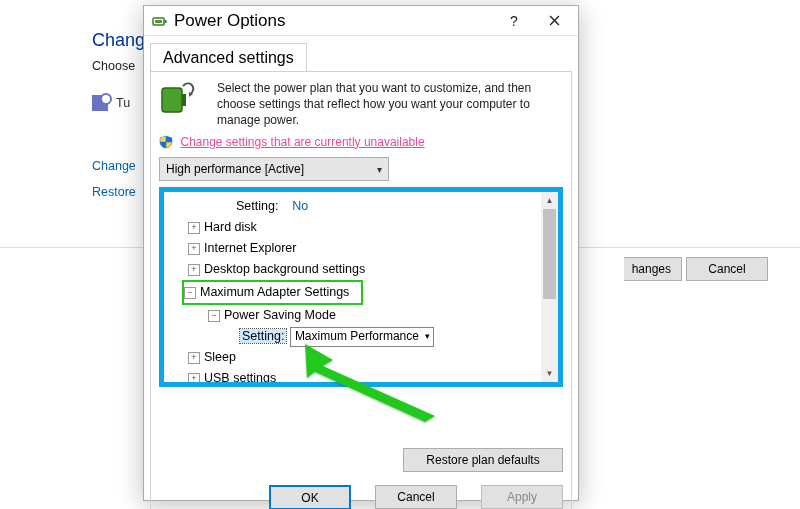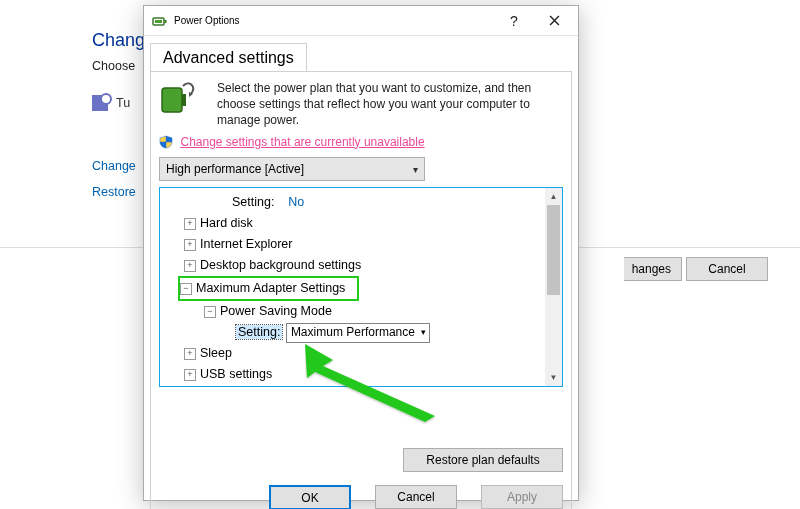--- a/index.html
+++ b/index.html
@@ -14,34 +14,34 @@
     .bg a { color:#0063b1; text-decoration:none; display:block; margin-bottom:12px; }
     .sep { position:absolute; left:0; right:0; top:247px; border-top:1px solid #ddd; }
     .bgbuttons { position:absolute; right:32px; top:257px; display:flex; gap:4px; }
     .btn { min-width:82px; height:24px; border:1px solid #adadad; background:#e1e1e1; font-size:12px; display:inline-flex; align-items:center; justify-content:center; padding:0 10px; }
     .btn.disabled { color:#888; border-color:#bbb; }
     .btn.primary { border:2px solid #0078d7; background:#e1e1e1; height:25px; }
     
     .dialog { position:absolute; left:143px; top:5px; width:436px; height:496px; background:#fff; border:1px solid #aaa; box-shadow:0 4px 24px rgba(0,0,0,.25); }
     .titlebar { height:30px; display:flex; align-items:center; padding:0 4px 0 8px; border-bottom:1px solid #e4e4e4; }
     .title-icon { width:16px; height:16px; margin-right:6px; display:inline-flex; align-items:center; justify-content:center; }
-    .title-text { flex:1; font-size:10px; }
+    .title-text { flex:1; font-size:17px; }
     .title-ctrl { width:40px; height:30px; display:flex; align-items:center; justify-content:center; font-size:13px; color:#222; cursor:default; }
     .title-ctrl.help { font-size:14px; }
     .tab-strip { padding:6px 6px 0 6px; }
     .tab { display:inline-block; padding:5px 12px 4px; font-size:16px; background:#fff; border:1px solid #d0d0d0; border-bottom:1px solid #fff; position:relative; top:1px; }
     .tabbody { margin:0 6px 6px 6px; border:1px solid #d0d0d0; padding:8px; height:448px; position:relative; }
     .intro { display:flex; gap:22px; margin-bottom:6px; }
     .intro-icon { width:36px; height:36px; flex:0 0 36px; }
     .intro-text { font-size:12px; color:#222; line-height:1.35; }
     .shield { width:14px; height:14px; display:inline-block; vertical-align:middle; margin-right:4px; }
     .admlink { color:#ec4899; text-decoration:underline; font-size:12px; }
-    .plan-sel { margin:8px 0 6px 0; width:266px; height:24px; border:1px solid #adadad; background:#e6e6e6; display:flex; align-items:center; padding:0 6px; font-size:12px; justify-content:space-between;text-align:center; }
+    .plan-sel { margin:8px 0 6px 0; width:230px; height:24px; border:1px solid #adadad; background:#e6e6e6; display:flex; align-items:center; padding:0 6px; font-size:12px; justify-content:space-between;text-align:center; }
     .chev { font-size:10px; color:#333; }
-    .tree-wrap { border:1px solid #0ea5e9; height:200px; position:relative; overflow:hidden; background:#fff; }
+    .tree-wrap { border:5px solid #0ea5e9; height:200px; position:relative; overflow:hidden; background:#fff; }
     .scrollbar { position:absolute; right:0; top:0; bottom:0; width:17px; background:#f0f0f0; }
     .sb-btn { height:17px; background:#f0f0f0; display:flex; align-items:center; justify-content:center; font-size:8px; color:#555; }
     .sb-thumb { position:absolute; right:2px; top:17px; width:13px; height:90px; background:#c2c2c2; }
     .tree { padding:4px 2px 4px 2px; font-size:12.5px; line-height:21px; }
     .node { white-space:nowrap; }
     .ind0 { padding-left:70px; }
     .ind1 { padding-left:22px; }
     .ind2 { padding-left:42px; }
     .ind3 { padding-left:74px; }
     .exp { display:inline-flex; width:12px; height:12px; border:1px solid #999; align-items:center; justify-content:center; font-size:9px; line-height:9px; color:#555; margin-right:4px; background:#fff; vertical-align:middle; }

